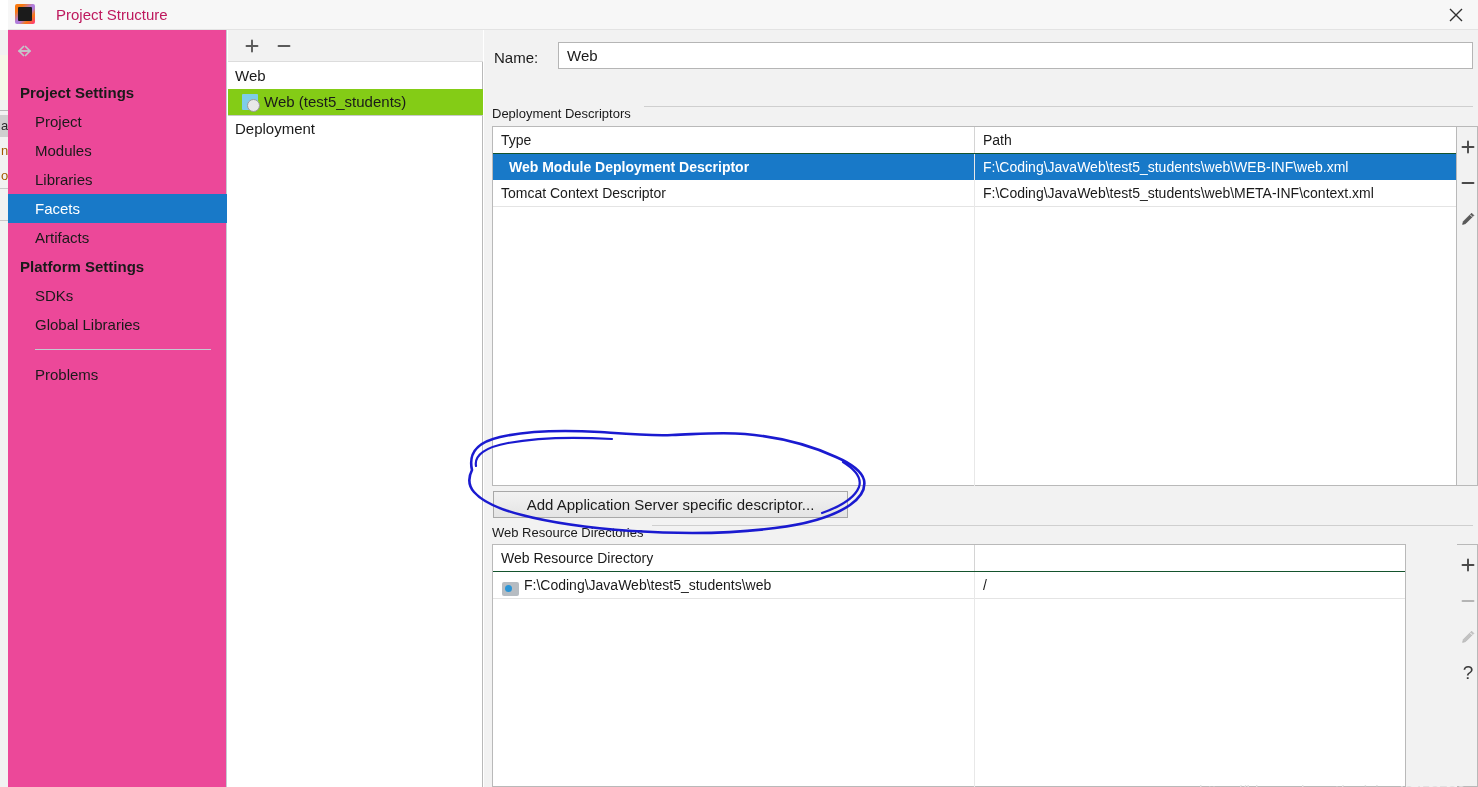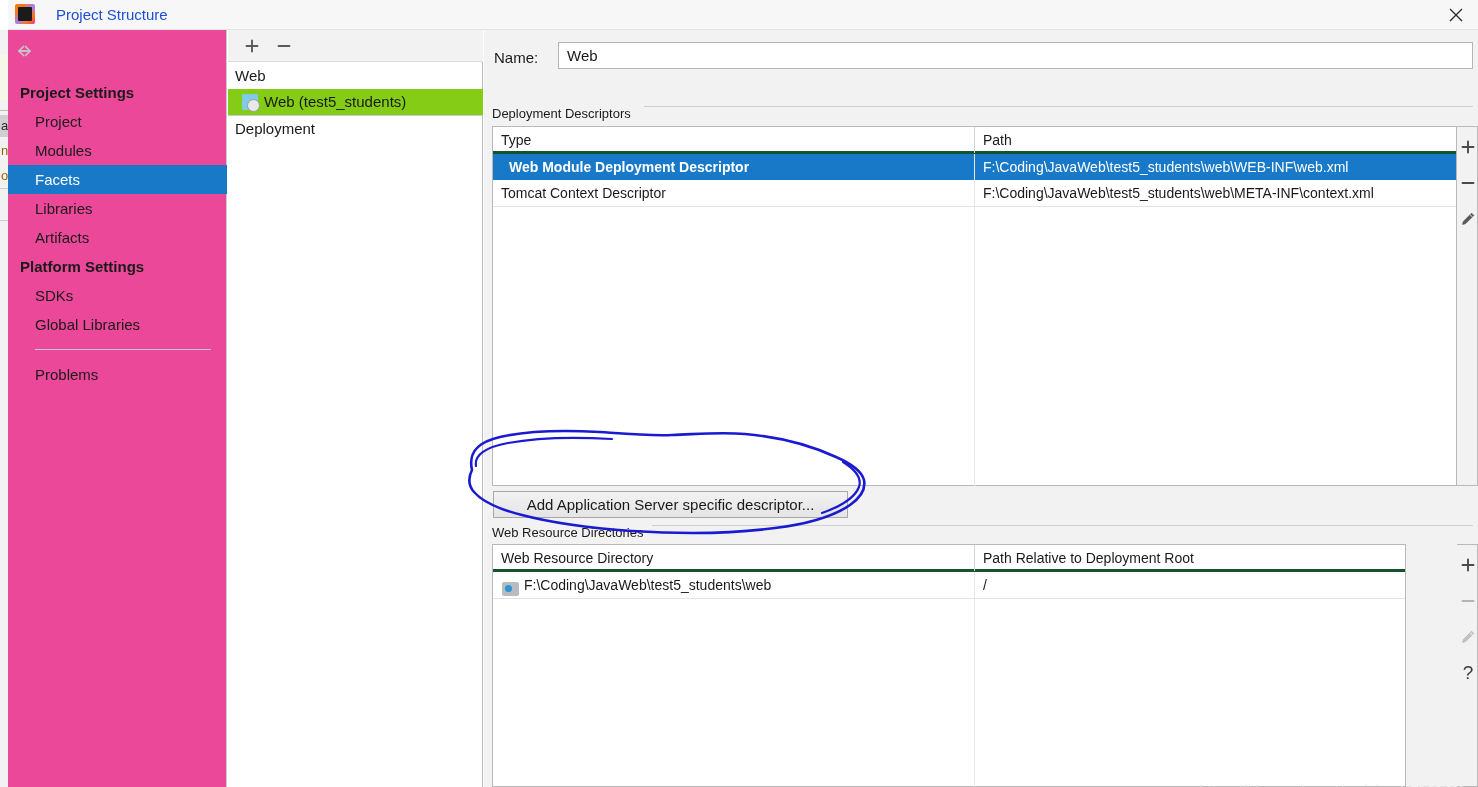--- a/index.html
+++ b/index.html
@@ -43,21 +43,21 @@
   .app-icon::after {
     content: ""; position: absolute; left: 3px; top: 3px; width: 14px; height: 14px;
     background: #1b1b1b; border-radius: 1px;
   }
   .app-icon .ij {
     position: absolute; left: 0; top: 12px; width: 20px; height: 24px; z-index: 2;
     color: #fff; font-family: "Liberation Serif", serif; font-size: 10px; font-weight: bold;
     display: flex; align-items: center; justify-content: center; letter-spacing: -1px;
   }
   .title-text {
-    position: absolute; left: 48px; top: 6px; font-size: 15px; color: #1d4ed8;
+    position: absolute; left: 48px; top: 6px; font-size: 15px; color: #be185d;
   }
   .close-btn {
     position: absolute; right: 0px; top: 0; width: 45px; height: 30px;
     display: flex; align-items: center; justify-content: center; cursor: default;
   }
   .close-btn svg { display: block; }
 
   
   .sidebar {
     position: absolute; left: 0; top: 30px; width: 219px; height: 757px;
@@ -132,21 +132,21 @@
   .sec-title {
     position: absolute; font-size: 13px; color: #1a1a1a; background: #f2f2f2;
     padding-right: 7px; z-index: 2; margin-top: 8px;
   }
   .sec-line { position: absolute; height: 1px; background: #cfcfcf; }
 
   
   .tbl { position: absolute; background: #ffffff; border: 1px solid #b9b9b9; }
   .tbl-head {
     position: absolute; left: 0; top: 0; height: 27px; width: 100%;
-    background: #ffffff; border-bottom: 3px solid #14532d;
+    background: #ffffff; border-bottom: 1px solid #14532d;
   }
   .th {
     position: absolute; top: 0; height: 26px; line-height: 26px;
     font-size: 14px; color: #1a1a1a; padding-left: 8px; white-space: nowrap;
   }
   .col-div { position: absolute; top: 0; width: 1px; background: #d4d4d4; }
   .row {
     position: absolute; left: 0; width: 100%; height: 26px; line-height: 26px;
     font-size: 14px; color: #1a1a1a; cursor: default;
   }
@@ -233,22 +233,22 @@
           <svg width="22" height="16" viewBox="0 0 22 16">
             <path d="M3 8 L14 8 M9.5 3.5 L14 8 L9.5 12.5" stroke="#c3c7ca" stroke-width="1.7" fill="none" stroke-linecap="round" stroke-linejoin="round"></path>
           </svg>
         </span>
       </div>
 
       <div class="sb-list">
         <div class="sb-group">Project Settings</div>
         <div class="sb-item">Project</div>
         <div class="sb-item">Modules</div>
+        <div class="sb-item">Libraries</div>
         <div class="sb-item sel">Facets</div>
-        <div class="sb-item">Libraries</div>
         <div class="sb-item">Artifacts</div>
         <div class="sb-group">Platform Settings</div>
         <div class="sb-item">SDKs</div>
         <div class="sb-item">Global Libraries</div>
         <div class="sb-sep"></div>
         <div class="sb-item">Problems</div>
       </div>
     </div>
 
     <div class="facets">
@@ -324,21 +324,20 @@
         </div>
 
         <div class="add-desc-btn">Add Application Server specific descriptor...</div>
 
         <div class="sec-title" style="left:8px; top:487px;">Web Resource Directories</div>
         <div class="sec-line" style="left:168px; top:495px; width:821px;"></div>
 
         <div class="tbl" style="left:8px; top:514px; width:914px; height:243px;">
           <div class="tbl-head">
             <div class="th" style="left:0;">Web Resource Directory</div>
-            <div class="th" style="left:482px;">Path Relative to Deployment Root</div>
             <div class="col-div" style="left:481px; height:26px;"></div>
           </div>
 
           <div class="row" style="top:27px;">
             <span class="cell" style="left:0; padding-left:31px; position:relative;">
               <span class="folder-icon"></span>
               <span>F:\Coding\JavaWeb\test5_students\web</span>
             </span>
             <span class="cell" style="left:482px;">/</span>
           </div>

